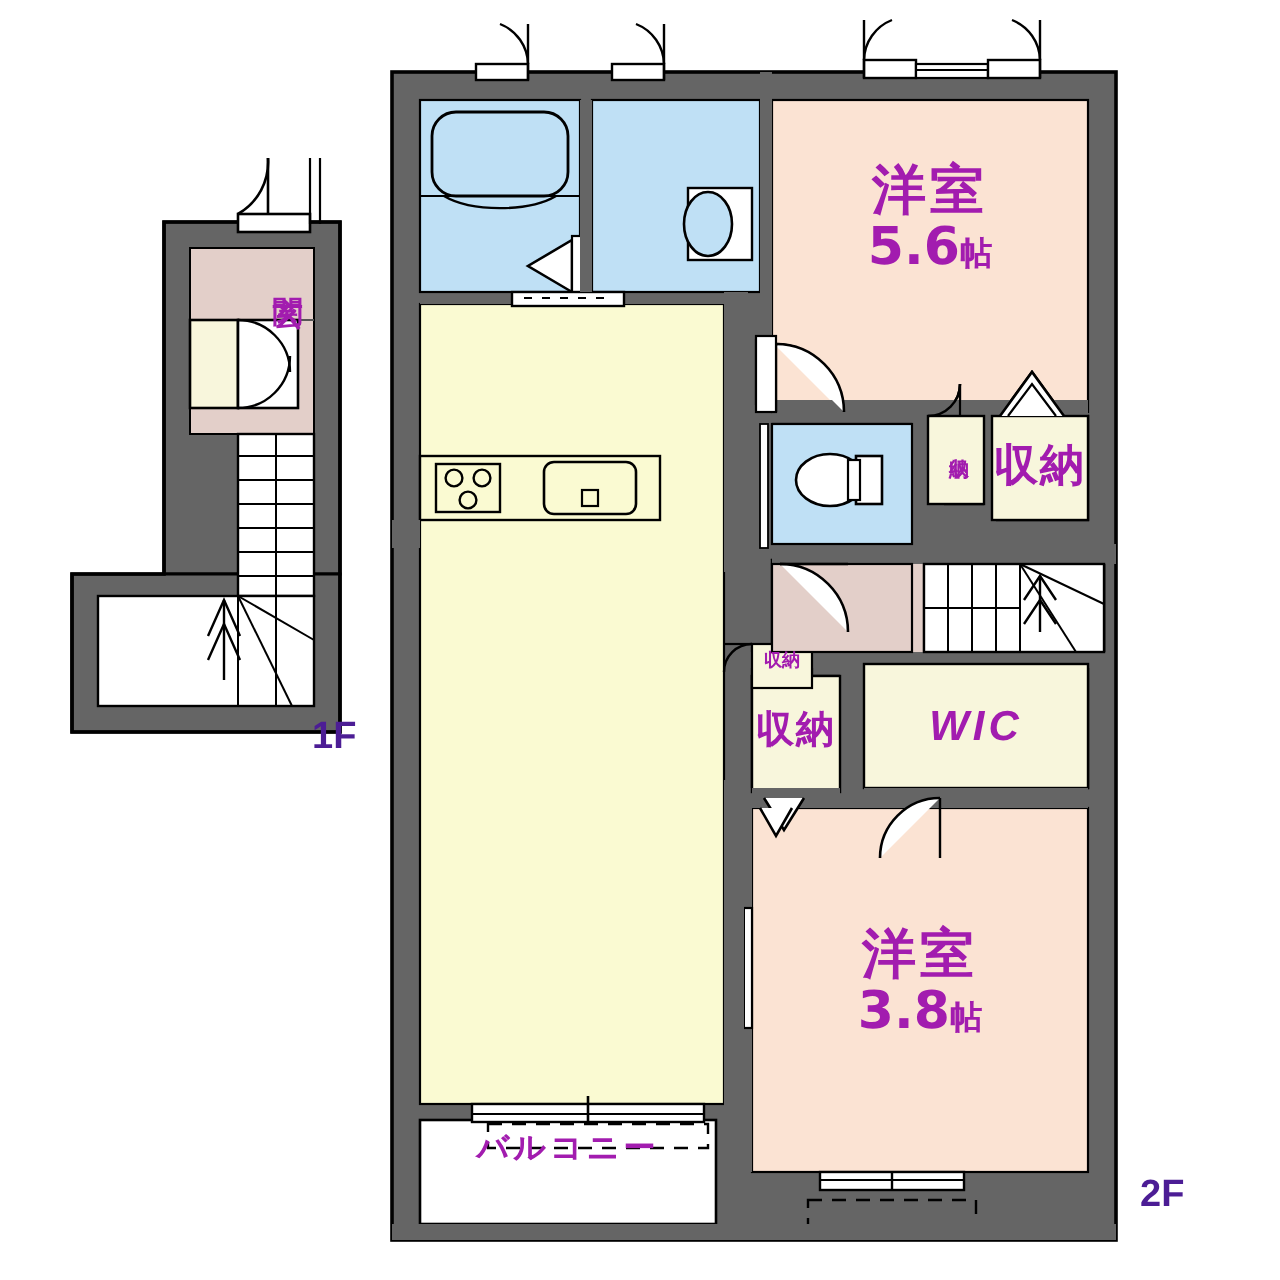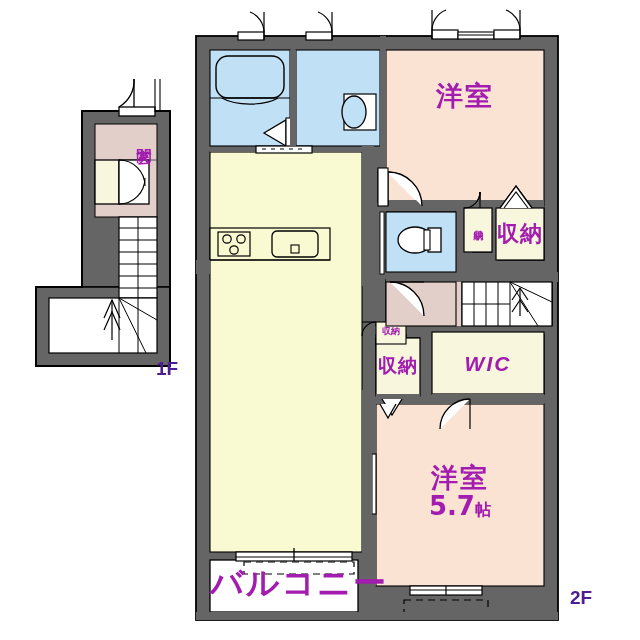--- a/index.html
+++ b/index.html
@@ -50,21 +50,21 @@
   .lbl-yo1 .rm-size { font-size: 26px; margin-top: 1px;}
 
   .lbl-yo2 .rm-name { font-size: 27px; letter-spacing: 2px; }
   .lbl-yo2 .rm-size { font-size: 26px; margin-top: 1px;}
 
   .lbl-wic { font-size: 21px; font-weight: bold; letter-spacing: 2px; font-family:"Liberation Sans", sans-serif;}
   .lbl-sto-big { font-size: 22px; font-weight: bold; letter-spacing: 1px;}
   .lbl-sto-mid { font-size: 19px; font-weight: bold; letter-spacing: 1px;}
   .lbl-sto-sm  { font-size: 10px; font-weight: bold; line-height: 1.0;}
   .lbl-sto-xs  { font-size: 9px; font-weight: bold; line-height: 1.0;}
-  .lbl-balcony { font-size: 33px; font-weight: bold; letter-spacing: 2px;}
+  .lbl-balcony { font-size: 16px; font-weight: bold; letter-spacing: 2px;}
   .lbl-genkan  { font-size: 15px; font-weight: bold; line-height: 1.05;}
 </style>
 </head>
 <body>
 
 <div id="plan">
 
   <svg width="640" height="640" viewBox="0 0 640 640">
     <defs>
       <g id="doorswing-br">
@@ -306,25 +306,26 @@
       <line x1="388" y1="172" x2="388" y2="206" stroke="#000" stroke-width="1.2"></line>
       <rect x="378" y="168" width="10" height="38" fill="#ffffff" stroke="#000" stroke-width="1.1"></rect>
 
       <path d="M380,404 L388,418 L396,404" fill="#ffffff" stroke="#000" stroke-width="1.3"></path>
     </g>
   </svg>
 
 
   <div class="rm-label lbl-yo1" style="left:386px; top:82px; width:158px;">
     <span class="rm-name">洋室</span>
+    <span class="rm-size"><span>5.6</span><span class="sz-unit">帖</span></span>
   </div>
 
   <div class="rm-label lbl-yo2" style="left:376px; top:464px; width:168px;">
     <span class="rm-name">洋室</span>
-    <span class="rm-size"><span>5.7</span><span class="sz-unit">帖</span></span>
+    <span class="rm-size"><span>3.8</span><span class="sz-unit">帖</span></span>
   </div>
 
   <div class="rm-label lbl-wic" style="left:432px; top:353px; width:112px;font-style:italic;">WIC</div>
 
   <div class="rm-label lbl-sto-big" style="left:496px; top:222px; width:48px;">収納</div>
 
   <div class="rm-label lbl-sto-mid" style="left:376px; top:356px; width:44px;">収納</div>
 
   <div class="rm-label lbl-sto-sm" style="left:464px; top:214px; width:28px;"><span style="writing-mode:vertical-rl; text-orientation:upright; display:inline-block;">収納</span></div>
 

